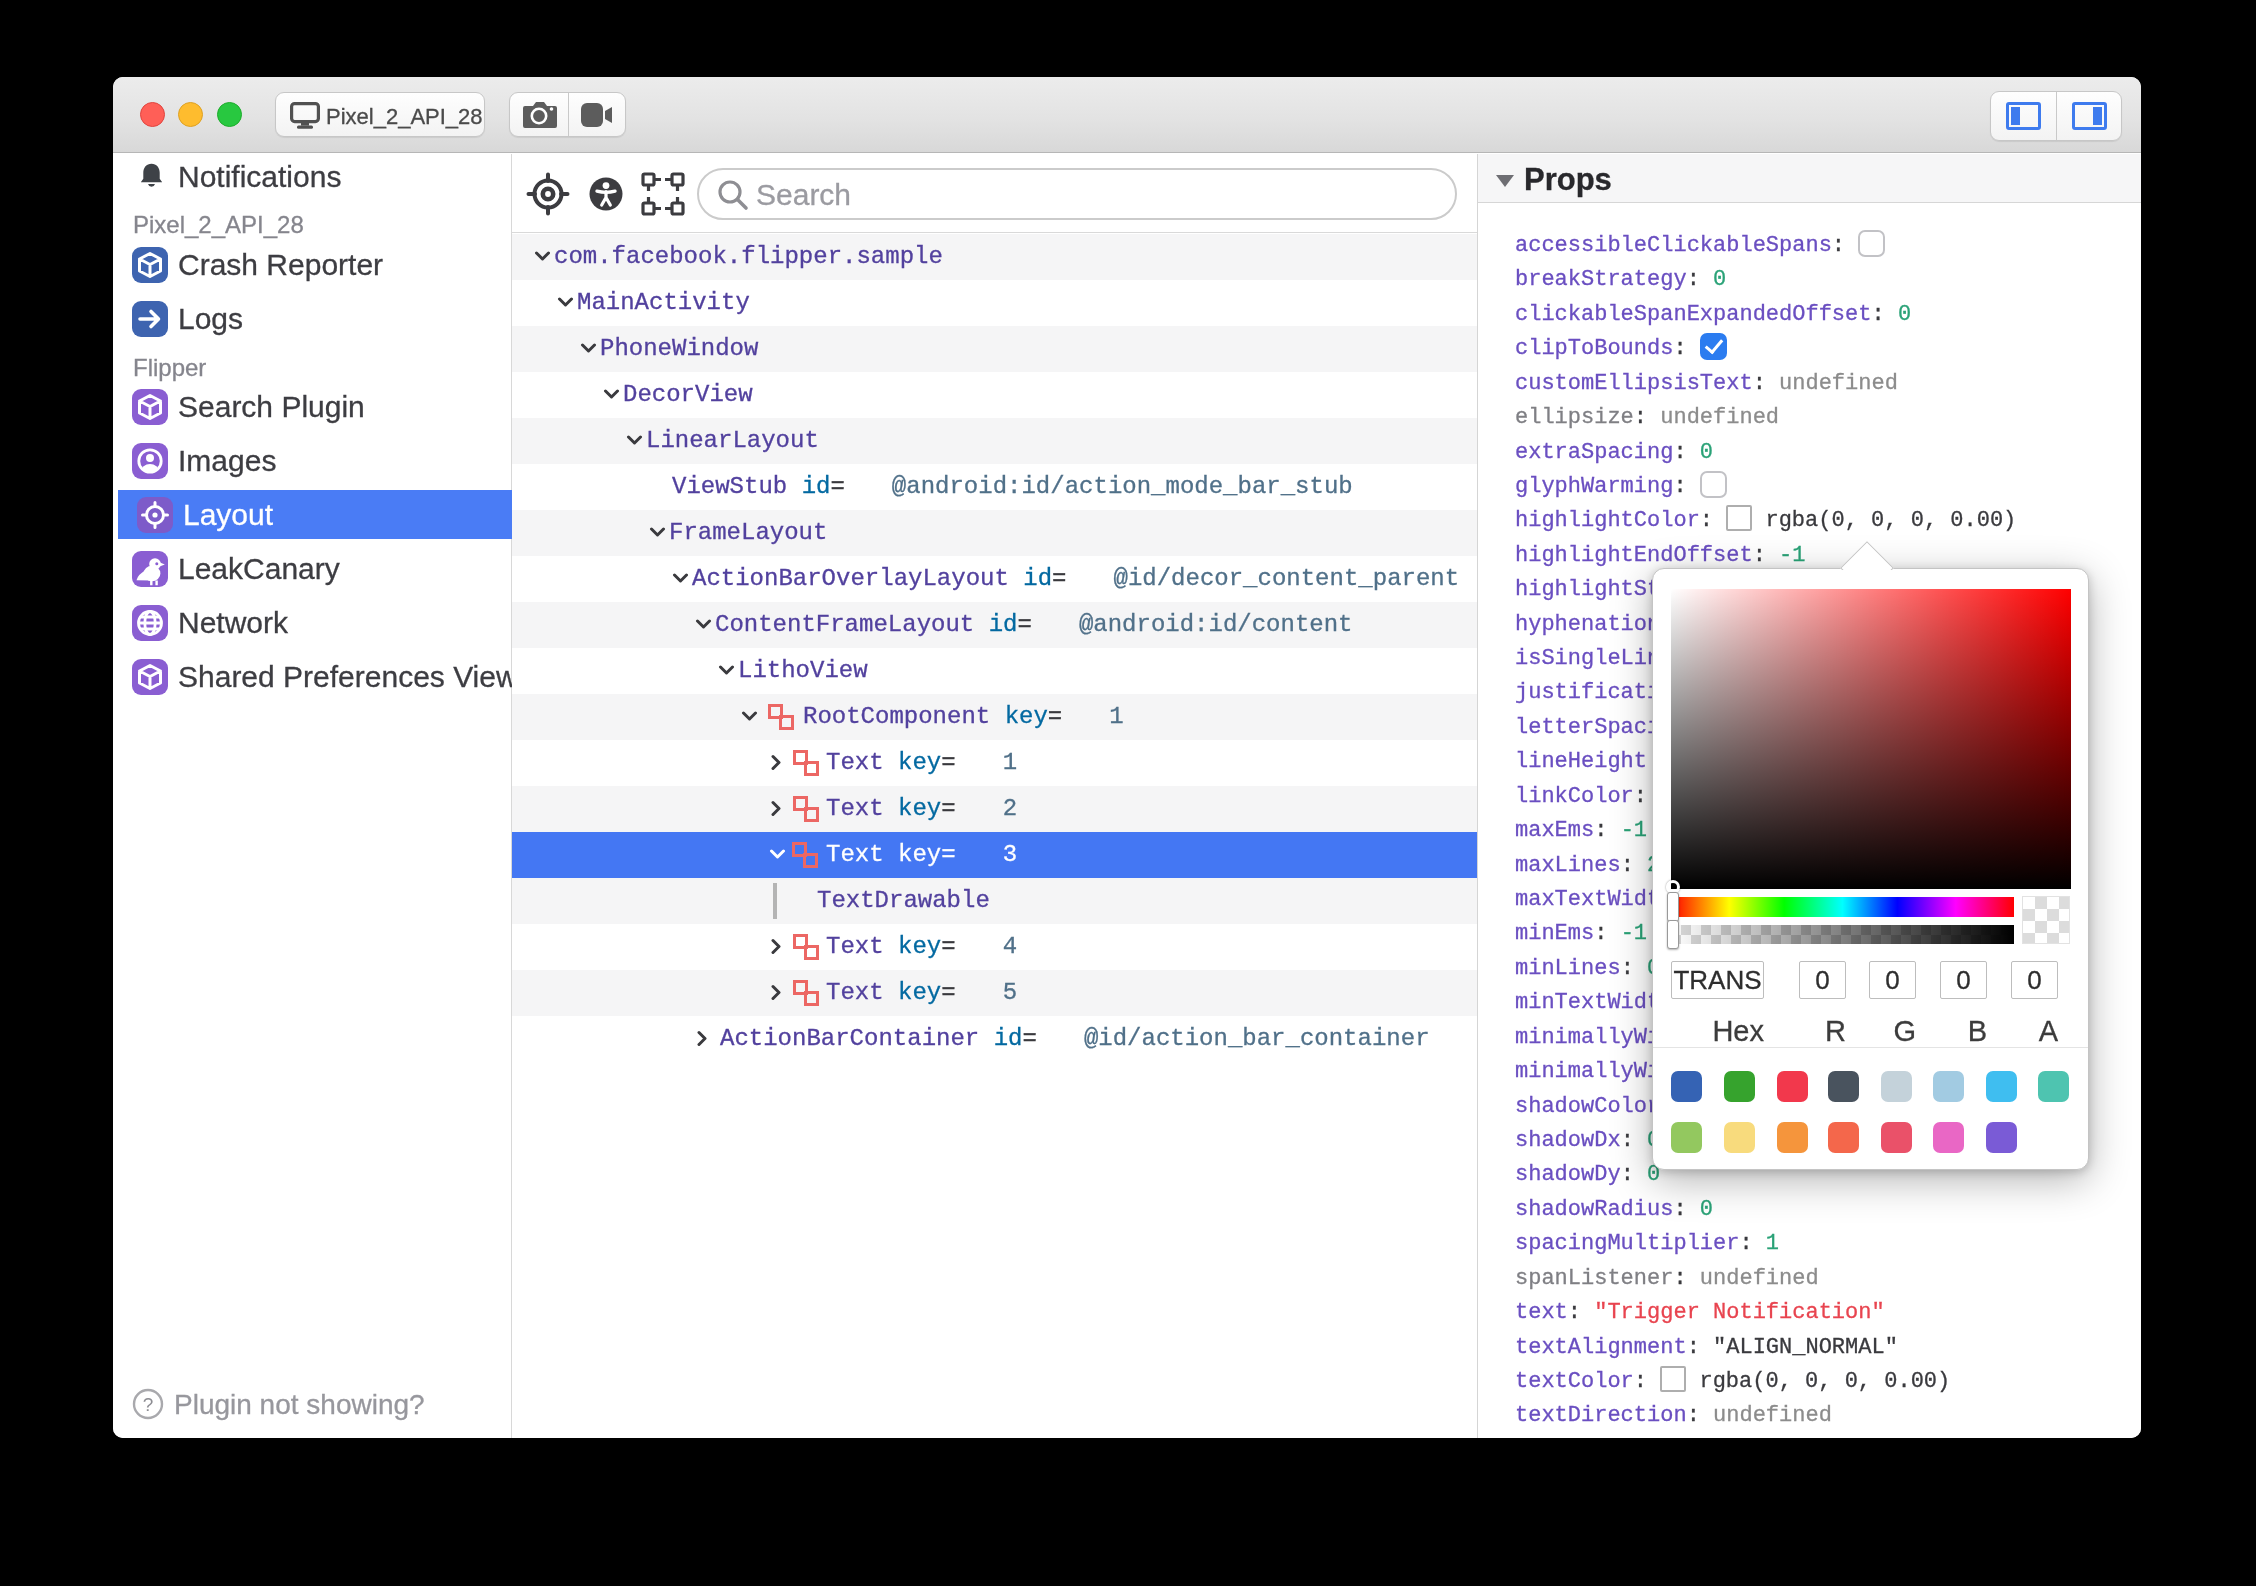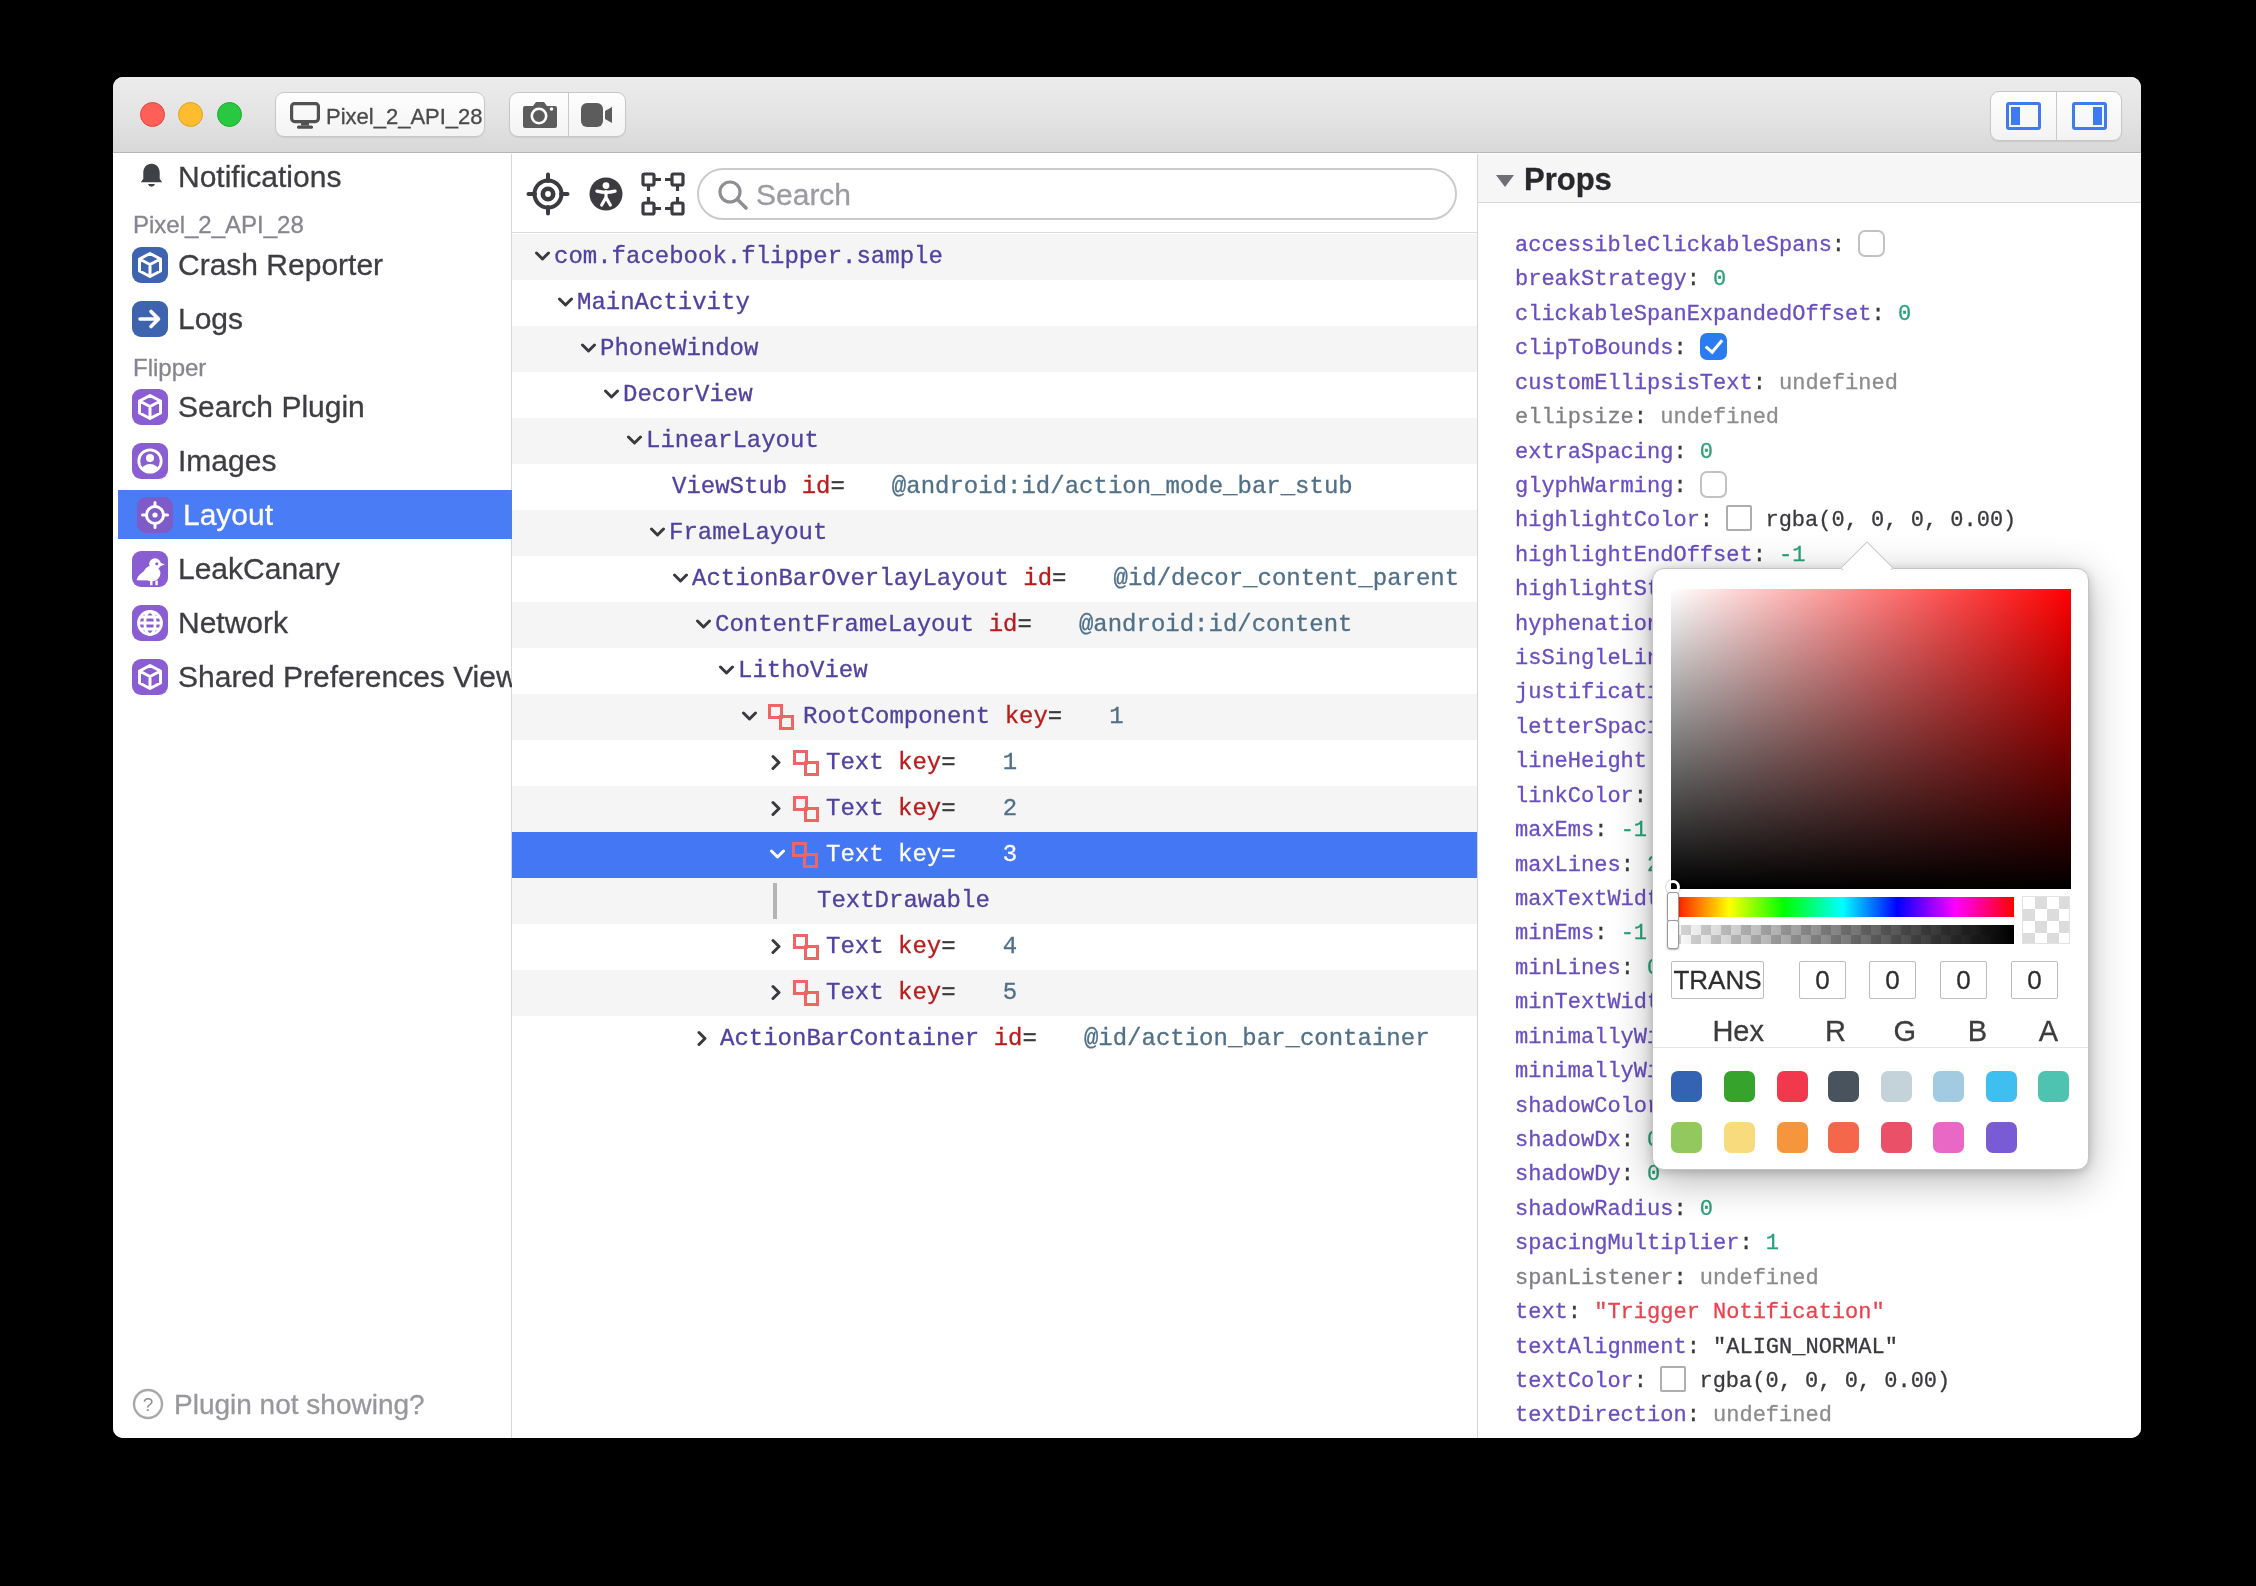--- a/index.html
+++ b/index.html
@@ -34,21 +34,21 @@
 #mid{position:absolute;left:399px;top:77px;width:966px;height:1284px;background:#fff;border-right:1px solid #d5d5d5;}
 #mtool{position:absolute;left:0;top:0;width:100%;height:79px;background:#fff;border-bottom:1px solid #d9d9d9;}
 #search{position:absolute;left:185px;top:14px;width:760px;height:52px;border:2px solid #cbcbcb;border-radius:26px;background:#fff;}
 #search .ph{position:absolute;left:57px;top:8px;font-size:30px;color:#9b9ba1;}
 
 .tr{position:absolute;left:0;width:100%;height:46px;font-family:"Liberation Mono",monospace;font-size:24px;line-height:46px;white-space:nowrap;}
 .tra{background:#f5f5f6;}
 .trsel{background:#4477f3;}
 .tnm{color:#52419e;}
 .trsel .tnm,.trsel .teq,.trsel .tva,.trsel .tkw{color:#fff;}
-.tkw{color:#b91c1c;}
+.tkw{color:#0369a1;}
 .teq{color:#3a3a3e;}
 .tva{color:#507089;margin-left:47px;}
 .tchev{position:absolute;top:15px;}
 .tcicon{position:absolute;top:10px;}
 .ttext{position:absolute;top:0;}
 
 #rpane{position:absolute;left:1365px;top:77px;width:663px;height:1284px;background:#fff;}
 #rphead{position:absolute;left:0;top:0;width:100%;height:49px;background:#f6f6f7;border-bottom:1px solid #d6d6d6;}
 #rphead .ptit{position:absolute;left:46px;top:8px;font-size:31px;font-weight:bold;color:#28282c;}
 #rptri{position:absolute;left:18px;top:21px;width:0;height:0;border-left:9px solid transparent;border-right:9px solid transparent;border-top:12px solid #6e6e73;}

